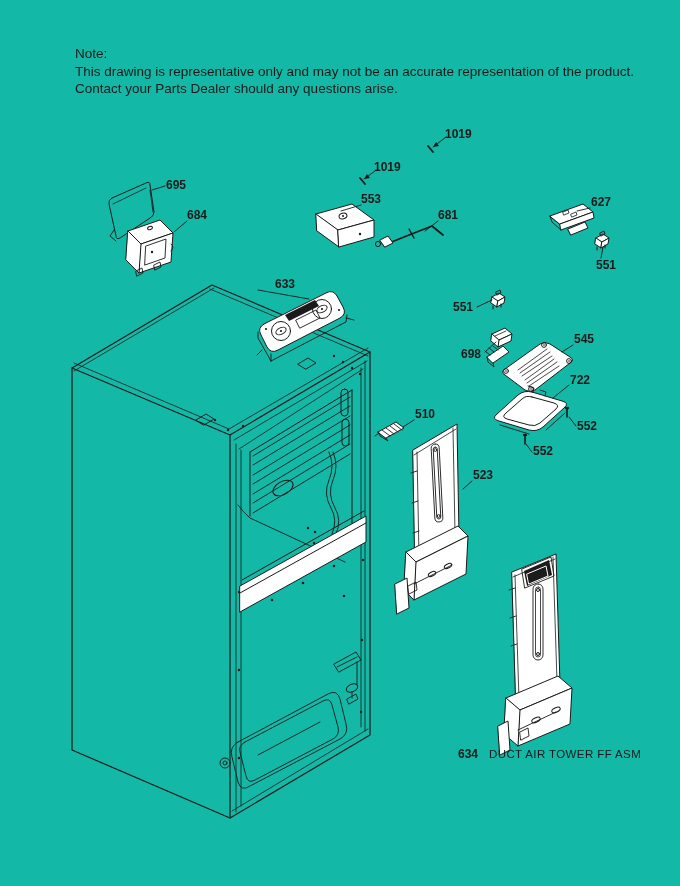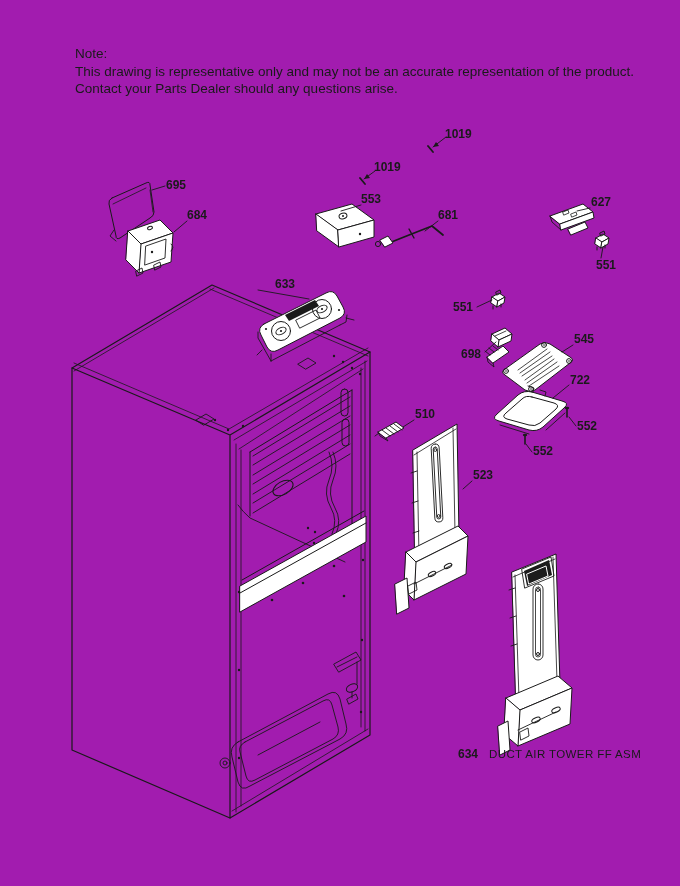--- a/index.html
+++ b/index.html
@@ -1,16 +1,16 @@
 <!DOCTYPE html>
 <html><head>
 <meta charset="utf-8">
 <style>
   html,body{margin:0;padding:0;background:#ffffff;}
-  .canvas{position:relative;width:680px;height:886px;background:#a21caf;overflow:hidden;}
+  .canvas{position:relative;width:680px;height:886px;background:#14b8a6;overflow:hidden;}
   svg{display:block;}
   .note-t{font:13.5px "Liberation Sans", sans-serif;fill:#1a1a1a;}
   .pn{font:bold 12px "Liberation Sans", sans-serif;fill:#1a1a1a;}
   .asm{font:11.5px "Liberation Sans", sans-serif;fill:#1a1a1a;letter-spacing:.4px;}
 </style>
 </head>
 <body>
 
 <div class="canvas">
 <svg width="680" height="886" viewBox="0 0 680 886">

